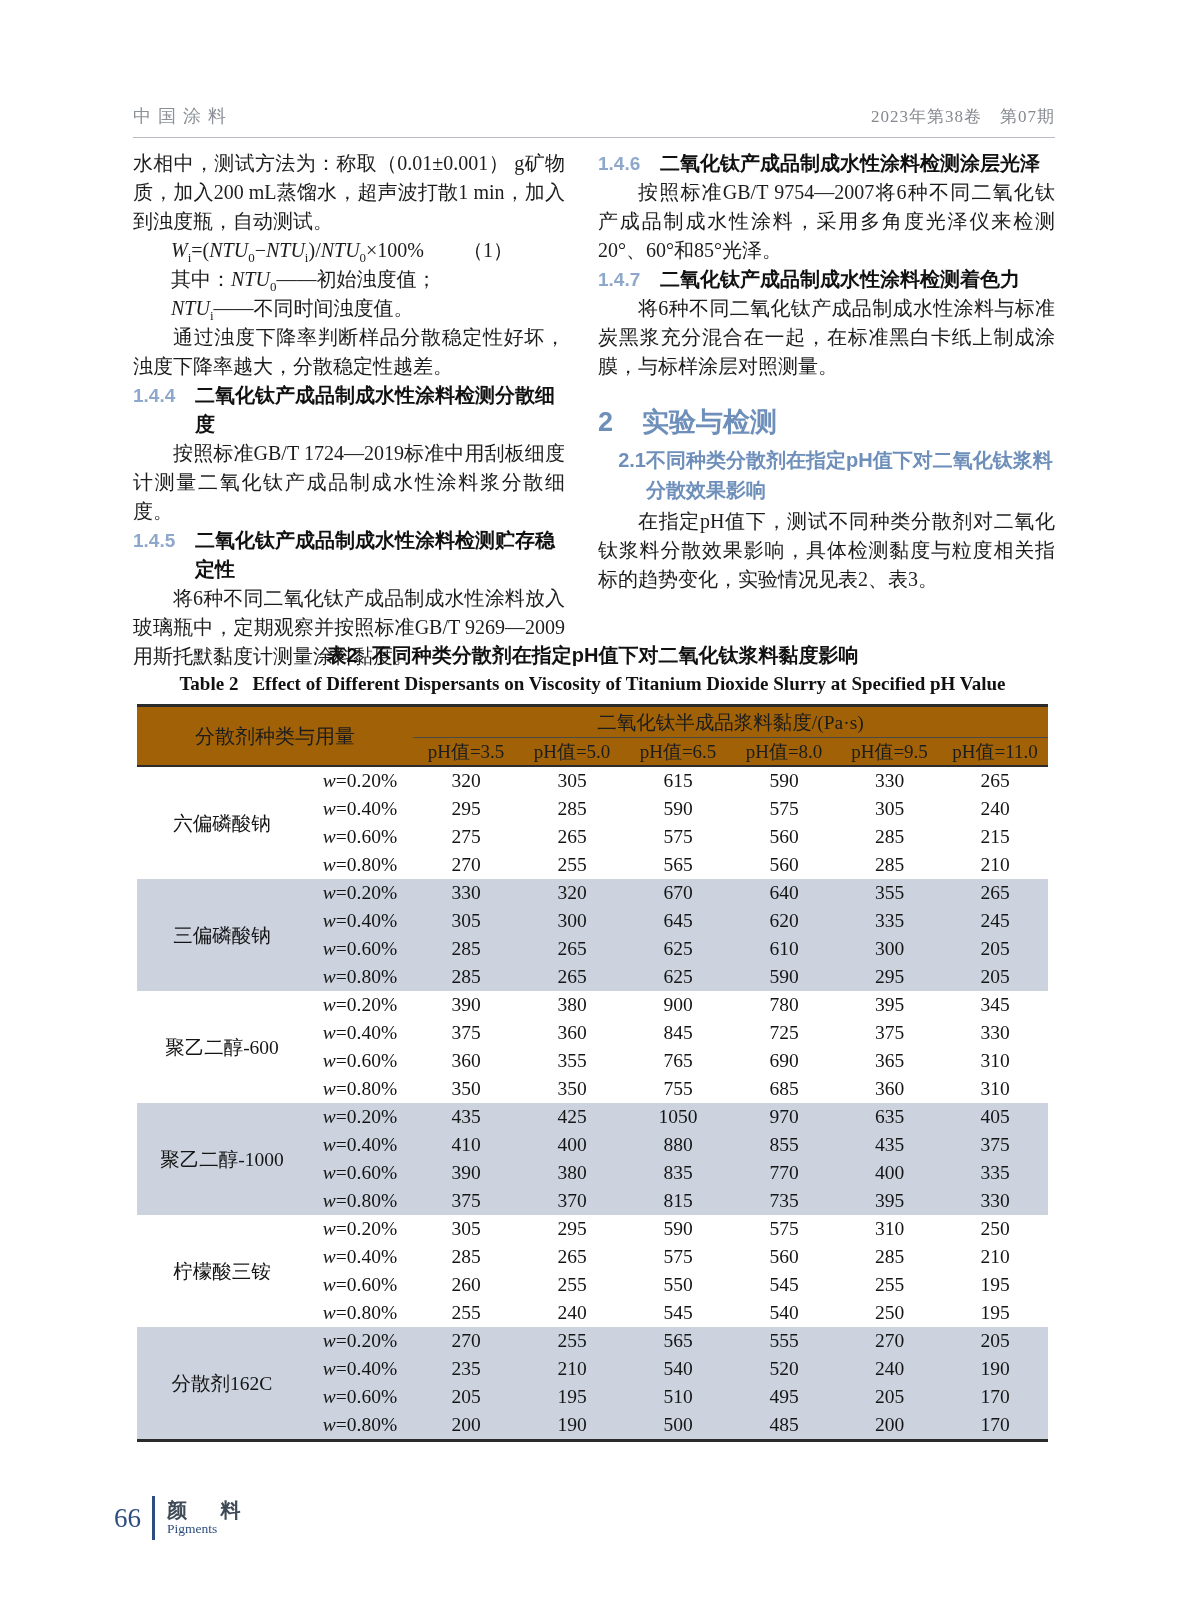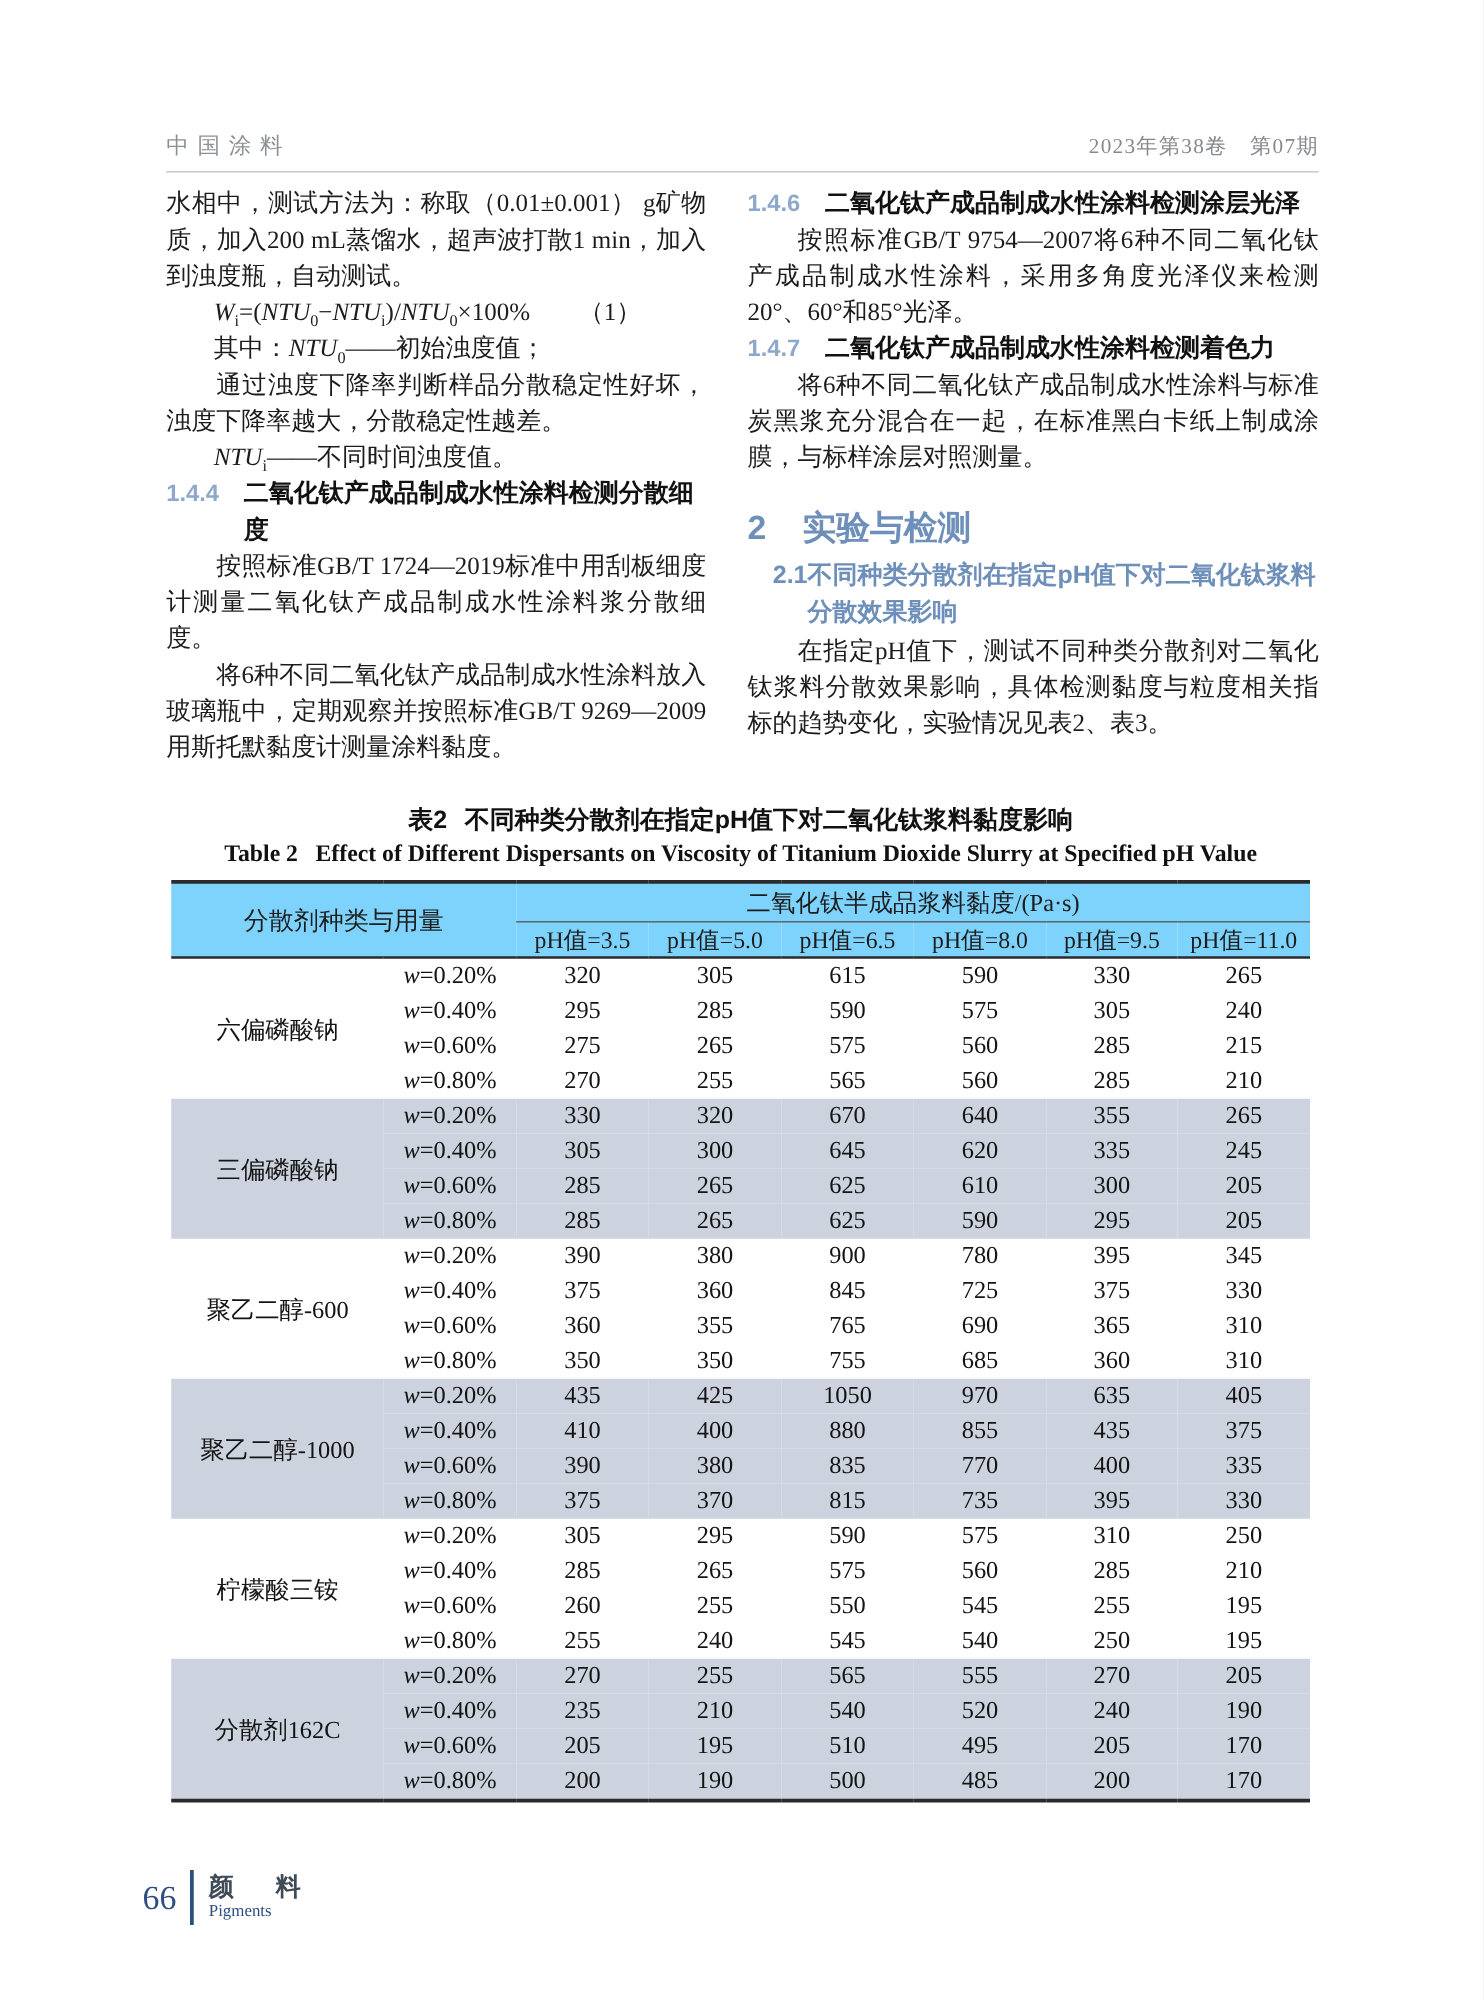--- a/index.html
+++ b/index.html
@@ -48,21 +48,21 @@
   
   .table-block{position:absolute;top:642px;left:137px;width:911px;}
   .cap{display:flex;justify-content:center;gap:14px;margin:0;}
   .cap-cn{font-family:"Liberation Sans","DejaVu Sans",sans-serif;font-weight:bold;font-size:20px;color:#111;}
   .cap-en{font-family:"Liberation Serif","DejaVu Serif",serif;font-weight:bold;font-size:19px;color:#111;margin-top:4px;}
   table.data-table{
     width:911px;margin-top:9px;border-collapse:collapse;table-layout:fixed;
     border-top:3px solid #2b2b2b;border-bottom:3px solid #2b2b2b;
     font-size:19.5px;
   }
-  .data-table thead{background:#7dd3fc;}
+  .data-table thead{background:#a16207;}
   .data-table th{font-weight:normal;padding:0;}
   .th-left{font-size:20px;}
   .th-span{height:30px;border-bottom:1.2px solid #4a4a4a;font-size:19.5px;}
   .ph-h{height:27px;font-size:19px;}
   .data-table thead tr:last-child th, .th-rowspan{border-bottom:2px solid #2b2b2b;}
   .data-table tbody td{height:28px;text-align:center;padding:0;color:#141414;}
   .data-table tbody tr.band{background:#ccd3de;}
   .name-cell{font-size:19.5px;}
   .amt-cell i{font-family:"Liberation Serif",serif;}
 
@@ -86,27 +86,31 @@
   </header>
 
   <main class="columns">
     <div class="col-left">
       <p class="body">水相中，测试方法为：称取（0.01±0.001） g矿物质，加入200 mL蒸馏水，超声波打散1 min，加入到浊度瓶，自动测试。</p>
       <div class="formula-line">
         <span class="inline-var"><i>W</i><sub>i</sub><span>=(</span><i>NTU</i><sub>0</sub><span>−</span><i>NTU</i><sub>i</sub><span>)/</span><i>NTU</i><sub>0</sub><span>×100%</span></span>
         <span>（1）</span>
       </div>
       <p class="body pad2 inline-var"><span>其中：</span><i>NTU</i><sub>0</sub><span>——初始浊度值；</span></p>
+      <p class="body pad2 inline-var"><i>NTU</i><sub>i</sub><span>——不同时间浊度值。</span></p>
       <p class="body ind2">通过浊度下降率判断样品分散稳定性好坏，浊度下降率越大，分散稳定性越差。</p>
-      <p class="body pad2 inline-var"><i>NTU</i><sub>i</sub><span>——不同时间浊度值。</span></p>
       <h4 class="h3">
         <span class="num">1.4.4</span>
         <span class="ttl">二氧化钛产成品制成水性涂料检测分散细度</span>
       </h4>
       <p class="body ind2">按照标准GB/T 1724—2019标准中用刮板细度计测量二氧化钛产成品制成水性涂料浆分散细度。</p>
+      <h4 class="h3">
+        <span class="num">1.4.5</span>
+        <span class="ttl">二氧化钛产成品制成水性涂料检测贮存稳定性</span>
+      </h4>
       <p class="body ind2">将6种不同二氧化钛产成品制成水性涂料放入玻璃瓶中，定期观察并按照标准GB/T 9269—2009用斯托默黏度计测量涂料黏度。</p>
     </div>
 
     <div class="col-right">
       <h4 class="h3">
         <span class="num">1.4.6</span>
         <span class="ttl">二氧化钛产成品制成水性涂料检测涂层光泽</span>
       </h4>
       <p class="body ind2">按照标准GB/T 9754—2007将6种不同二氧化钛产成品制成水性涂料，采用多角度光泽仪来检测20°、60°和85°光泽。</p>
       <h4 class="h3">

